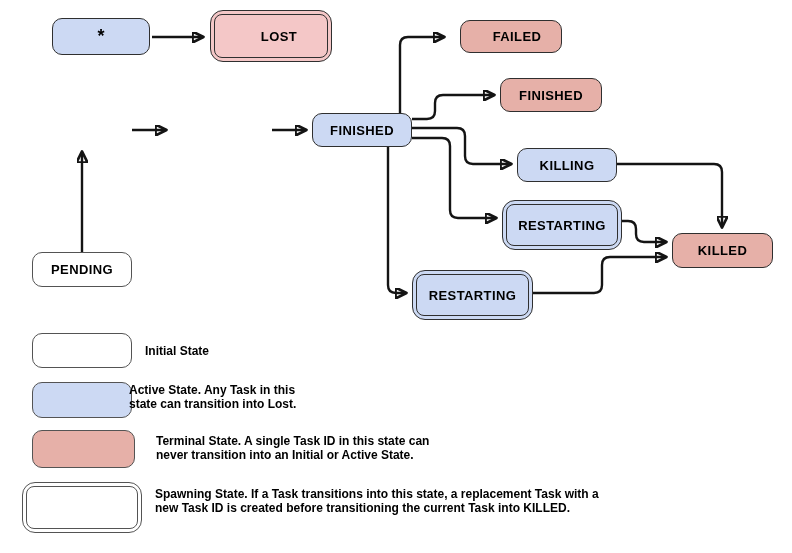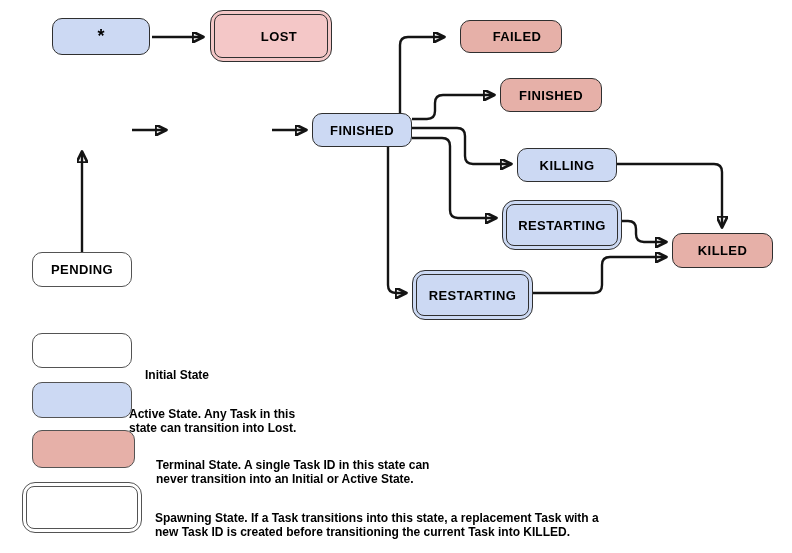--- a/index.html
+++ b/index.html
@@ -16,21 +16,21 @@
   .fill-active{background:var(--active_fill);}
   .fill-terminal{background:var(--terminal_fill);}
   .fill-lost{background:var(--lost_fill);}
   .muted{border-color:var(--muted_border);text-align:right;}
   .double{border-radius:13px;}
   .double::after{content:"";position:absolute;inset:2.6px;border:1.7px solid var(--node_border);
                  border-radius:8px;pointer-events:none;}
   .double.muted::after{border-color:var(--muted_border);}
   .star-label{font-size:18px;letter-spacing:0;}
   .legend-text{position:absolute;z-index:1;font-weight:bold;font-size:12px;line-height:14px;
-               white-space:pre-line;color:var(--text);margin-top:24px;}
+               white-space:pre-line;color:var(--text);}
 </style>
 </head>
 <body>
 
 <div id="canvas">
 
   <svg id="edges" width="792" height="553" viewBox="0 0 792 553">
     <defs>
       <marker id="arr" viewBox="0 0 10 10" refX="8.6" refY="5" markerWidth="13" markerHeight="11" markerUnits="userSpaceOnUse" orient="auto">
         <path d="M0,0 L10,5 L0,10 Z" fill="#141414"></path>

